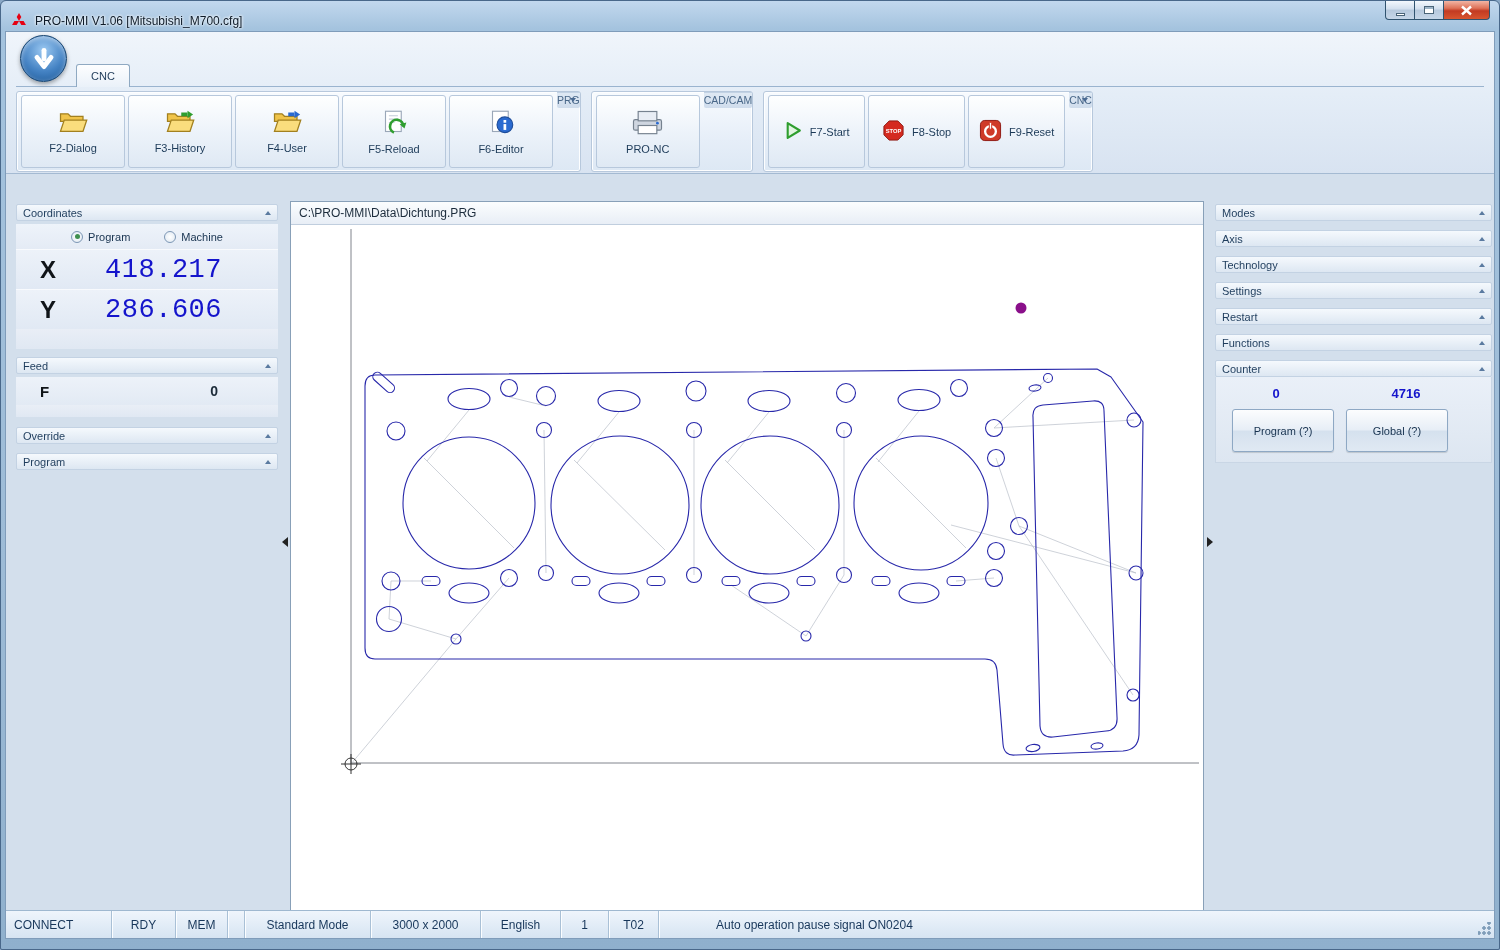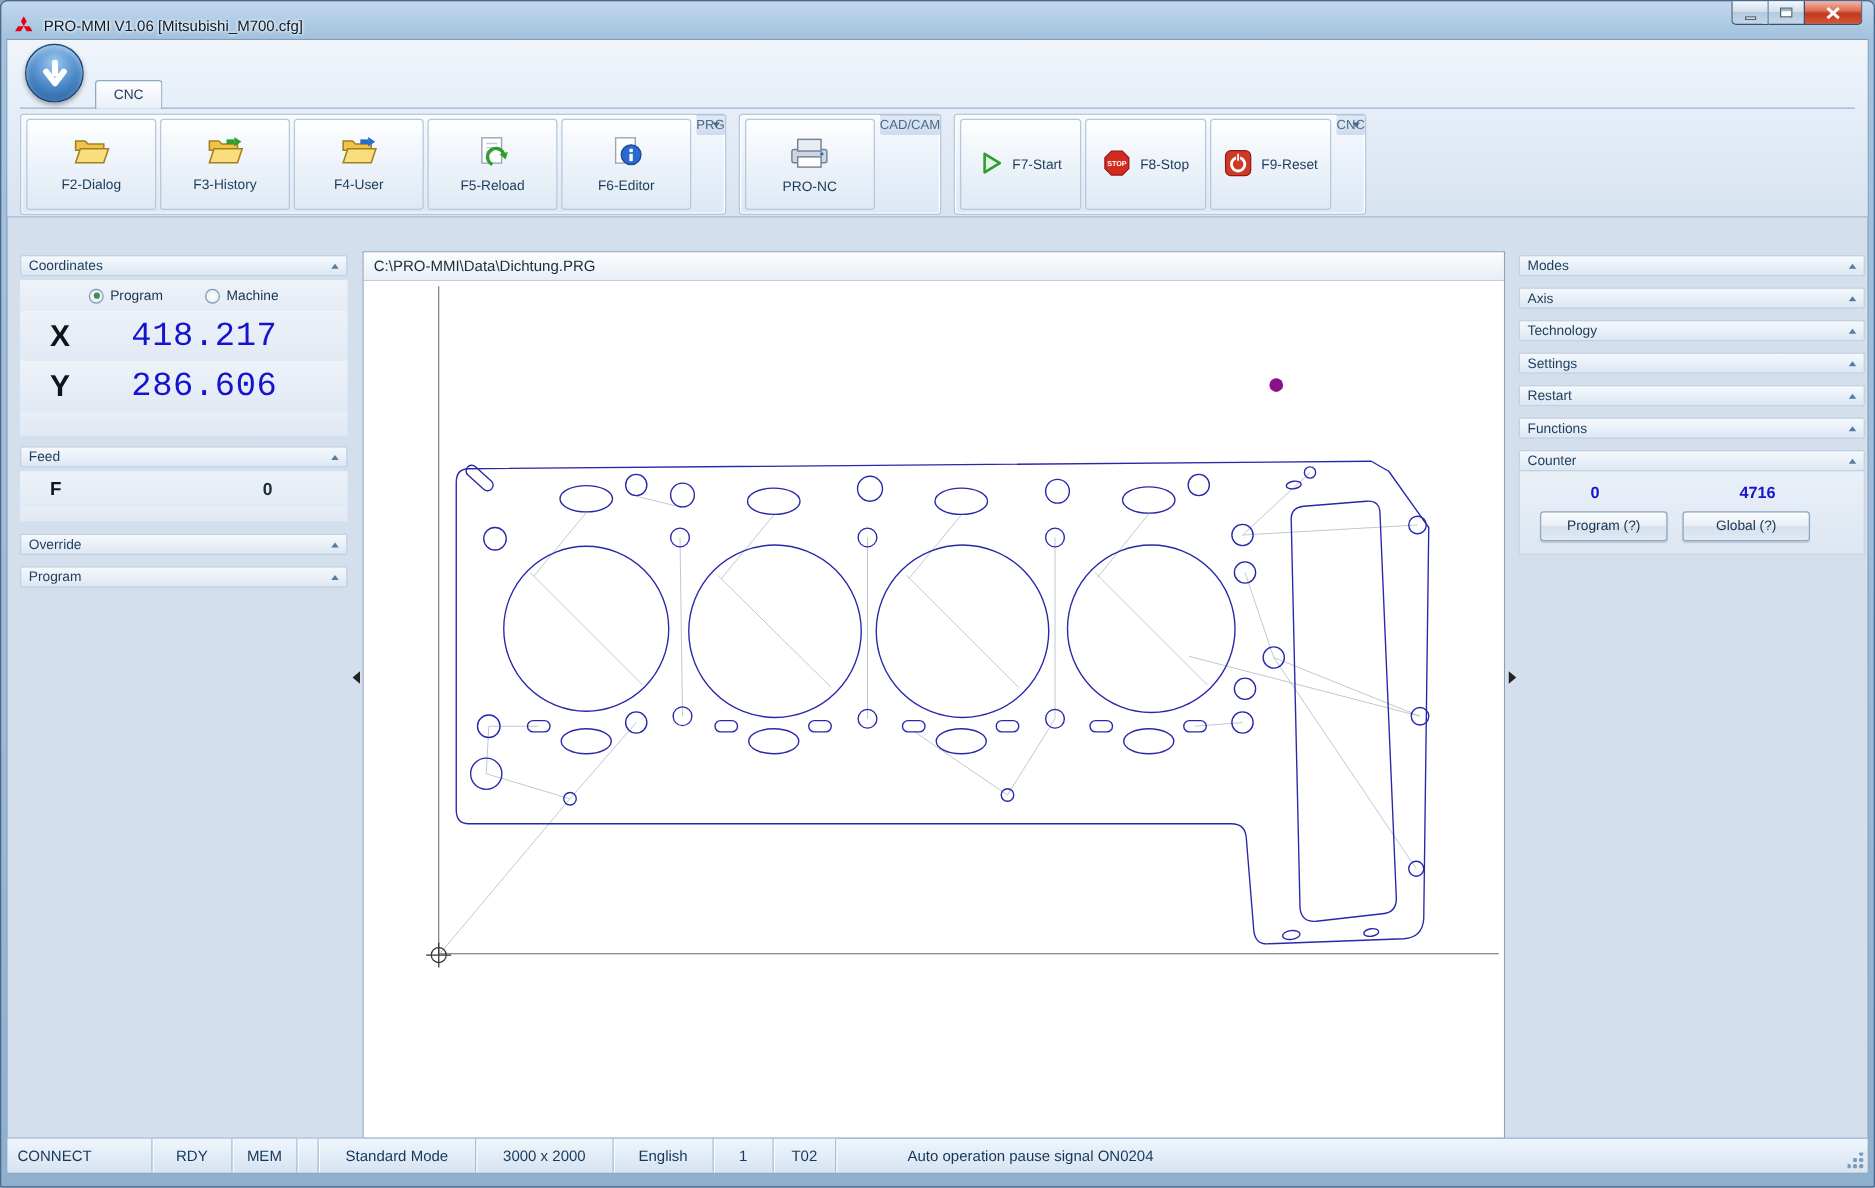--- a/index.html
+++ b/index.html
@@ -68,21 +68,21 @@
   .feed-label { font-weight: bold; font-size: 15px; color: #101418; margin-left: 24px; }
   .feed-value { flex: 1; text-align: right; margin-right: 60px; font-size: 14px; font-weight: bold; color: #1b2a38; }
 
   .right-panel { position: absolute; left: 1209px; top: 172px; width: 277px; }
   .right-panel .panel-header { margin-bottom: 9px; }
   .counter-box { background: linear-gradient(#eaf0f8, #dde6f1); border: 1px solid #c9d6e5; border-top: none; padding: 4px 0 10px 0; }
   .counter-values { display: flex; height: 24px; align-items: center; font-size: 13px; font-weight: bold; color: #1414cc; }
   .cv-left  { width: 120px; text-align: center; }
   .cv-right { width: 140px; text-align: center; }
   .counter-buttons { display: flex; margin: 4px 0 0 16px; gap: 12px; }
-  .silver-btn { width: 102px; height: 24px; border: 1px solid #8ea8c4; border-radius: 3px; font-size: 11px; color: #17324f;
+  .silver-btn { width: 102px; height: 43px; border: 1px solid #8ea8c4; border-radius: 3px; font-size: 11px; color: #17324f;
                 background: linear-gradient(#fcfdfe, #e7eef6 48%, #d5e1ee 52%, #e0e9f3);
                 box-shadow: 0 1px 1px rgba(0,0,0,.15); display: flex; align-items: center; justify-content: center; }
 
   
   .canvas { position: absolute; left: 284px; top: 169px; width: 914px; height: 710px; border: 1px solid #88a0b8;
             background: #fff; display: flex; flex-direction: column; }
   .canvas-header { height: 23px; background: linear-gradient(#fbfdfe, #e8eef6); border-bottom: 1px solid #c0cede;
                    font-size: 12px; color: #1c2c3c; line-height: 22px; padding-left: 8px; }
   .canvas-body { position: relative; flex: 1; background: #fff; }
   .canvas-body svg { position: absolute; inset: 0; width: 100%; height: 100%; }
@@ -462,21 +462,21 @@
           <span class="cv-right">4716</span>
         </div>
         <div class="counter-buttons">
           <div class="silver-btn">Program (?)</div>
           <div class="silver-btn">Global (?)</div>
         </div>
       </div>
     </div>
 
     <div class="statusbar">
-      <div class="sb-cell" style="width:116px;">CONNECT</div>
+      <div class="sb-cell" style="width:106px;">CONNECT</div>
       <div class="sb-cell sb-center" style="width:64px;">RDY</div>
       <div class="sb-cell sb-center" style="width:52px;">MEM</div>
       <div class="sb-cell" style="width:14px;"></div>
       <div class="sb-cell sb-center" style="width:126px;">Standard Mode</div>
       <div class="sb-cell sb-center" style="width:110px;">3000 x 2000</div>
       <div class="sb-cell sb-center" style="width:80px;">English</div>
       <div class="sb-cell sb-center" style="width:48px;">1</div>
       <div class="sb-cell sb-center" style="width:50px;">T02</div>
       <div class="sb-cell sb-msg">Auto operation pause signal ON0204</div>
       <div class="resize-grip"></div>

